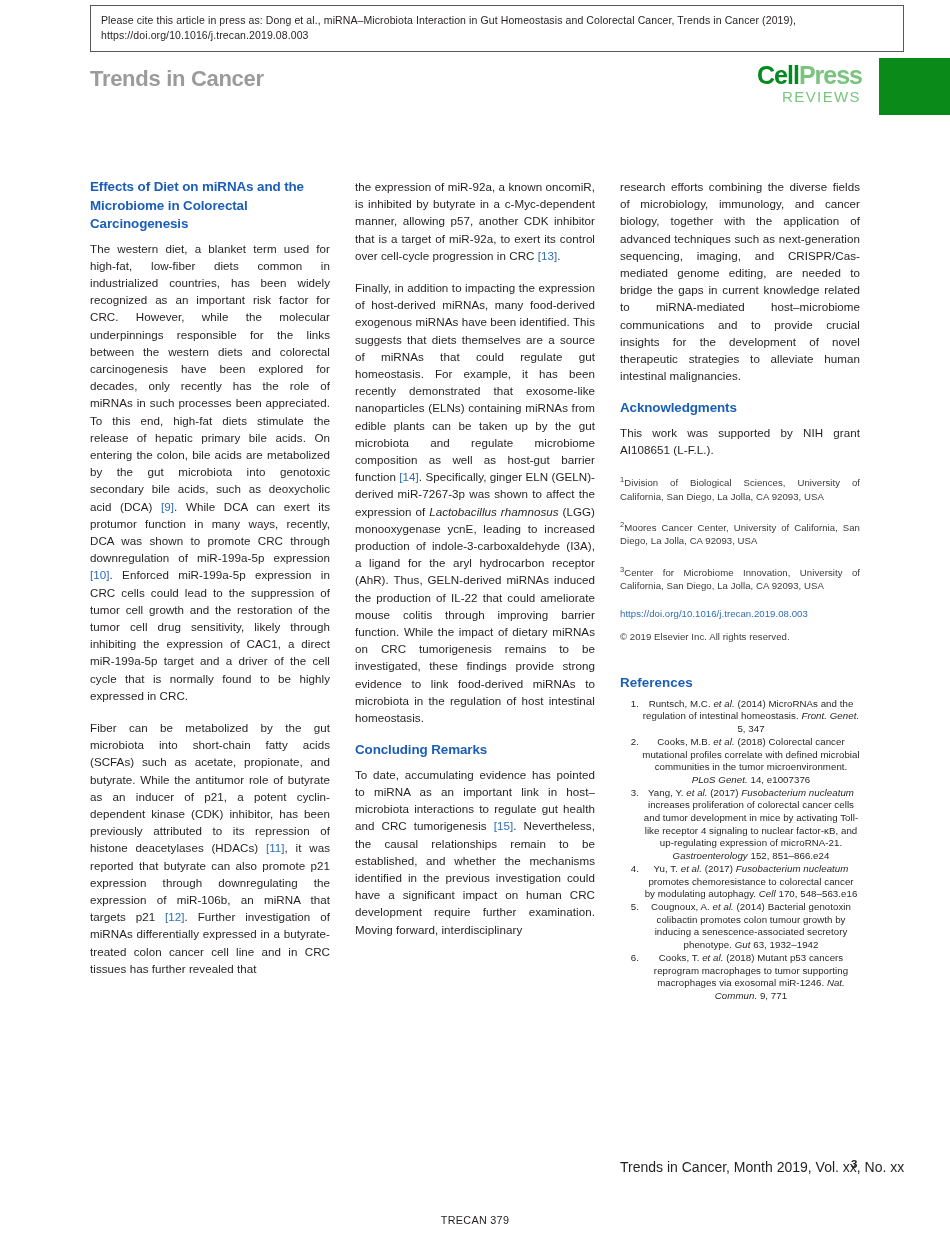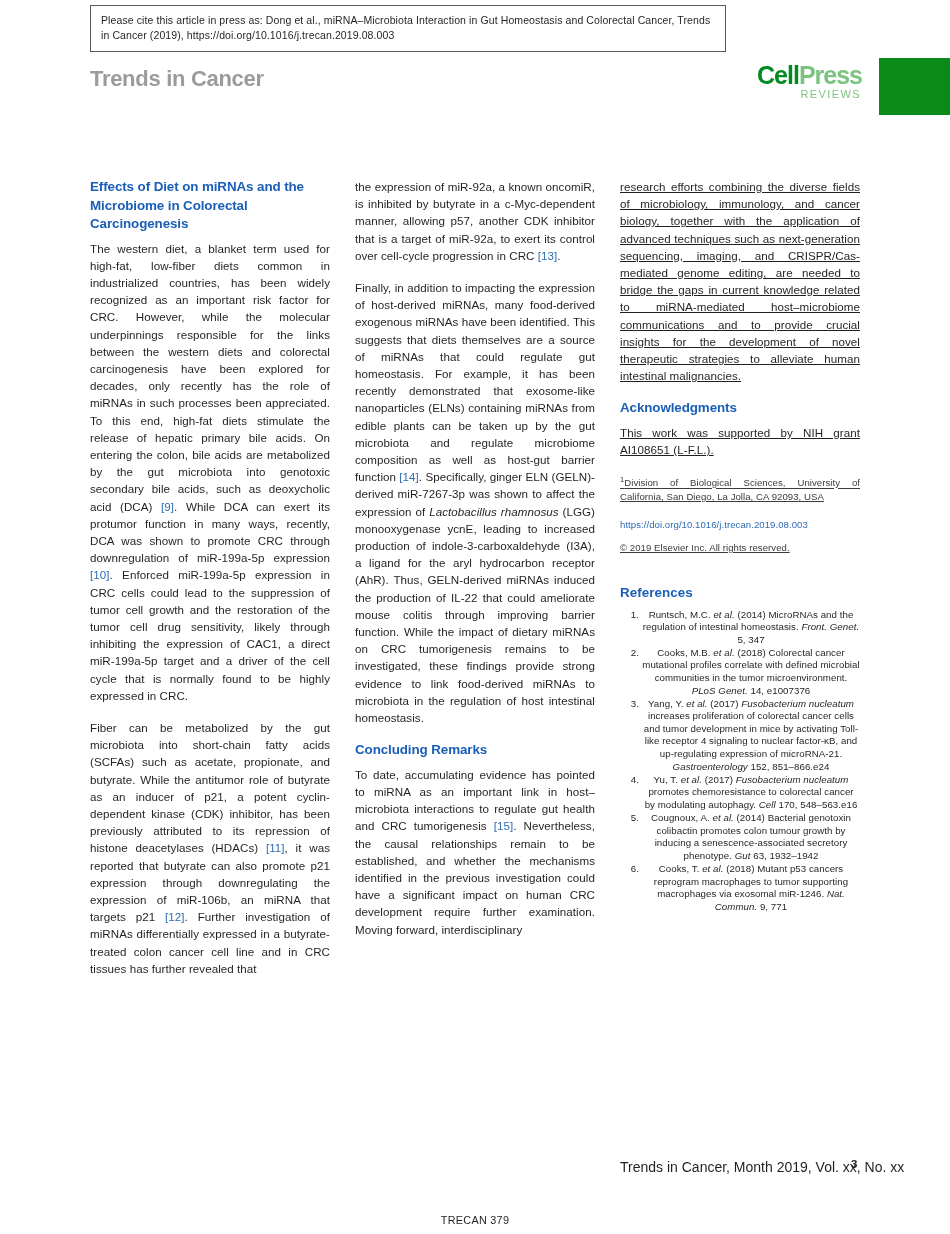--- a/index.html
+++ b/index.html
@@ -14,21 +14,21 @@
     font-family: "Liberation Sans", sans-serif;
     color: #231f20;
     -webkit-font-smoothing: antialiased;
   }
 
   
   .cite-box {
     position: absolute;
     left: 90px;
     top: 5px;
-    width: 636px;
+    width: 814px;
     box-sizing: border-box;
     border: 1.5px solid #58595b;
     padding: 7px 10px 8px 10px;
   }
   .cite-box p {
     margin: 0;
     font-size: 10.5px;
     line-height: 15px;
     color: #231f20;
     letter-spacing: 0.1px;
@@ -60,21 +60,21 @@
   }
   .cp-wordmark {
     font-size: 25px;
     font-weight: bold;
     letter-spacing: -1px;
     white-space: nowrap;
   }
   .cp-dark { color: #008a20; }
   .cp-light { color: #7ac47f; }
   .cp-reviews {
-    font-size: 11px;
+    font-size: 15px;
     color: #7ac47f;
     letter-spacing: 1.4px;
     margin-top: 1px;
     padding-right: 1px;
   }
   .green-block {
     position: absolute;
     right: -1px;
     top: -5px;
     width: 72px;
@@ -95,21 +95,21 @@
   }
   #col1 { left: 90px; }
   #col2 { left: 355px; }
   #col3 { left: 620px; text-align: left; }
 
   .col p {
     margin: 0 0 15px 0;
     text-align: justify;
     hyphens: manual;
   }
-  #col3 p { text-align: justify; text-decoration: underline; }
+  #col3 p { text-align: justify; }
 
   h2.sec {
     margin: 0 0 6px 0;
     font-size: 13.4px;
     line-height: 18.5px;
     font-weight: bold;
     color: #1a5eb8;
     letter-spacing: -0.1px;
     text-align: left;
   }
@@ -242,20 +242,22 @@
 </div>
 
 <div class="col" id="col3">
   <p>research efforts combining the diverse fields of microbiology, immunology, and cancer biology, together with the application of advanced techniques such as next-generation sequencing, imaging, and CRISPR/Cas-mediated genome editing, are needed to bridge the gaps in current knowledge related to miRNA-mediated host–microbiome communications and to provide crucial insights for the development of novel therapeutic strategies to alleviate human intestinal malignancies.</p>
 
   <h2 class="sec spaced">Acknowledgments</h2>
   <p>This work was supported by NIH grant AI108651 (L-F.L.).</p>
 
   <div>
     <p class="affil"><sup>1</sup><span>Division of Biological Sciences, University of California, San Diego, La Jolla, CA 92093, USA</span></p>
+    <p class="affil"><sup>2</sup><span>Moores Cancer Center, University of California, San Diego, La Jolla, CA 92093, USA</span></p>
+    <p class="affil"><sup>3</sup><span>Center for Microbiome Innovation, University of California, San Diego, La Jolla, CA 92093, USA</span></p>
   </div>
 
   <a class="doi-line" href="#">https://doi.org/10.1016/j.trecan.2019.08.003</a>
   <p class="copyright">© 2019 Elsevier Inc. All rights reserved.</p>
 
   <h2 class="refs-head">References</h2>
   <ol class="reflist">
     <li><span>Runtsch, M.C. </span><i>et al.</i><span> (2014) MicroRNAs and the regulation of intestinal homeostasis. </span><i>Front. Genet.</i><span> 5, 347</span></li>
     <li><span>Cooks, M.B. </span><i>et al.</i><span> (2018) Colorectal cancer mutational profiles correlate with defined microbial communities in the tumor microenvironment. </span><i>PLoS Genet.</i><span> 14, e1007376</span></li>
     <li><span>Yang, Y. </span><i>et al.</i><span> (2017) </span><i>Fusobacterium nucleatum</i><span> increases proliferation of colorectal cancer cells and tumor development in mice by activating Toll-like receptor 4 signaling to nuclear factor-κB, and up-regulating expression of microRNA-21. </span><i>Gastroenterology</i><span> 152, 851–866.e24</span></li>

